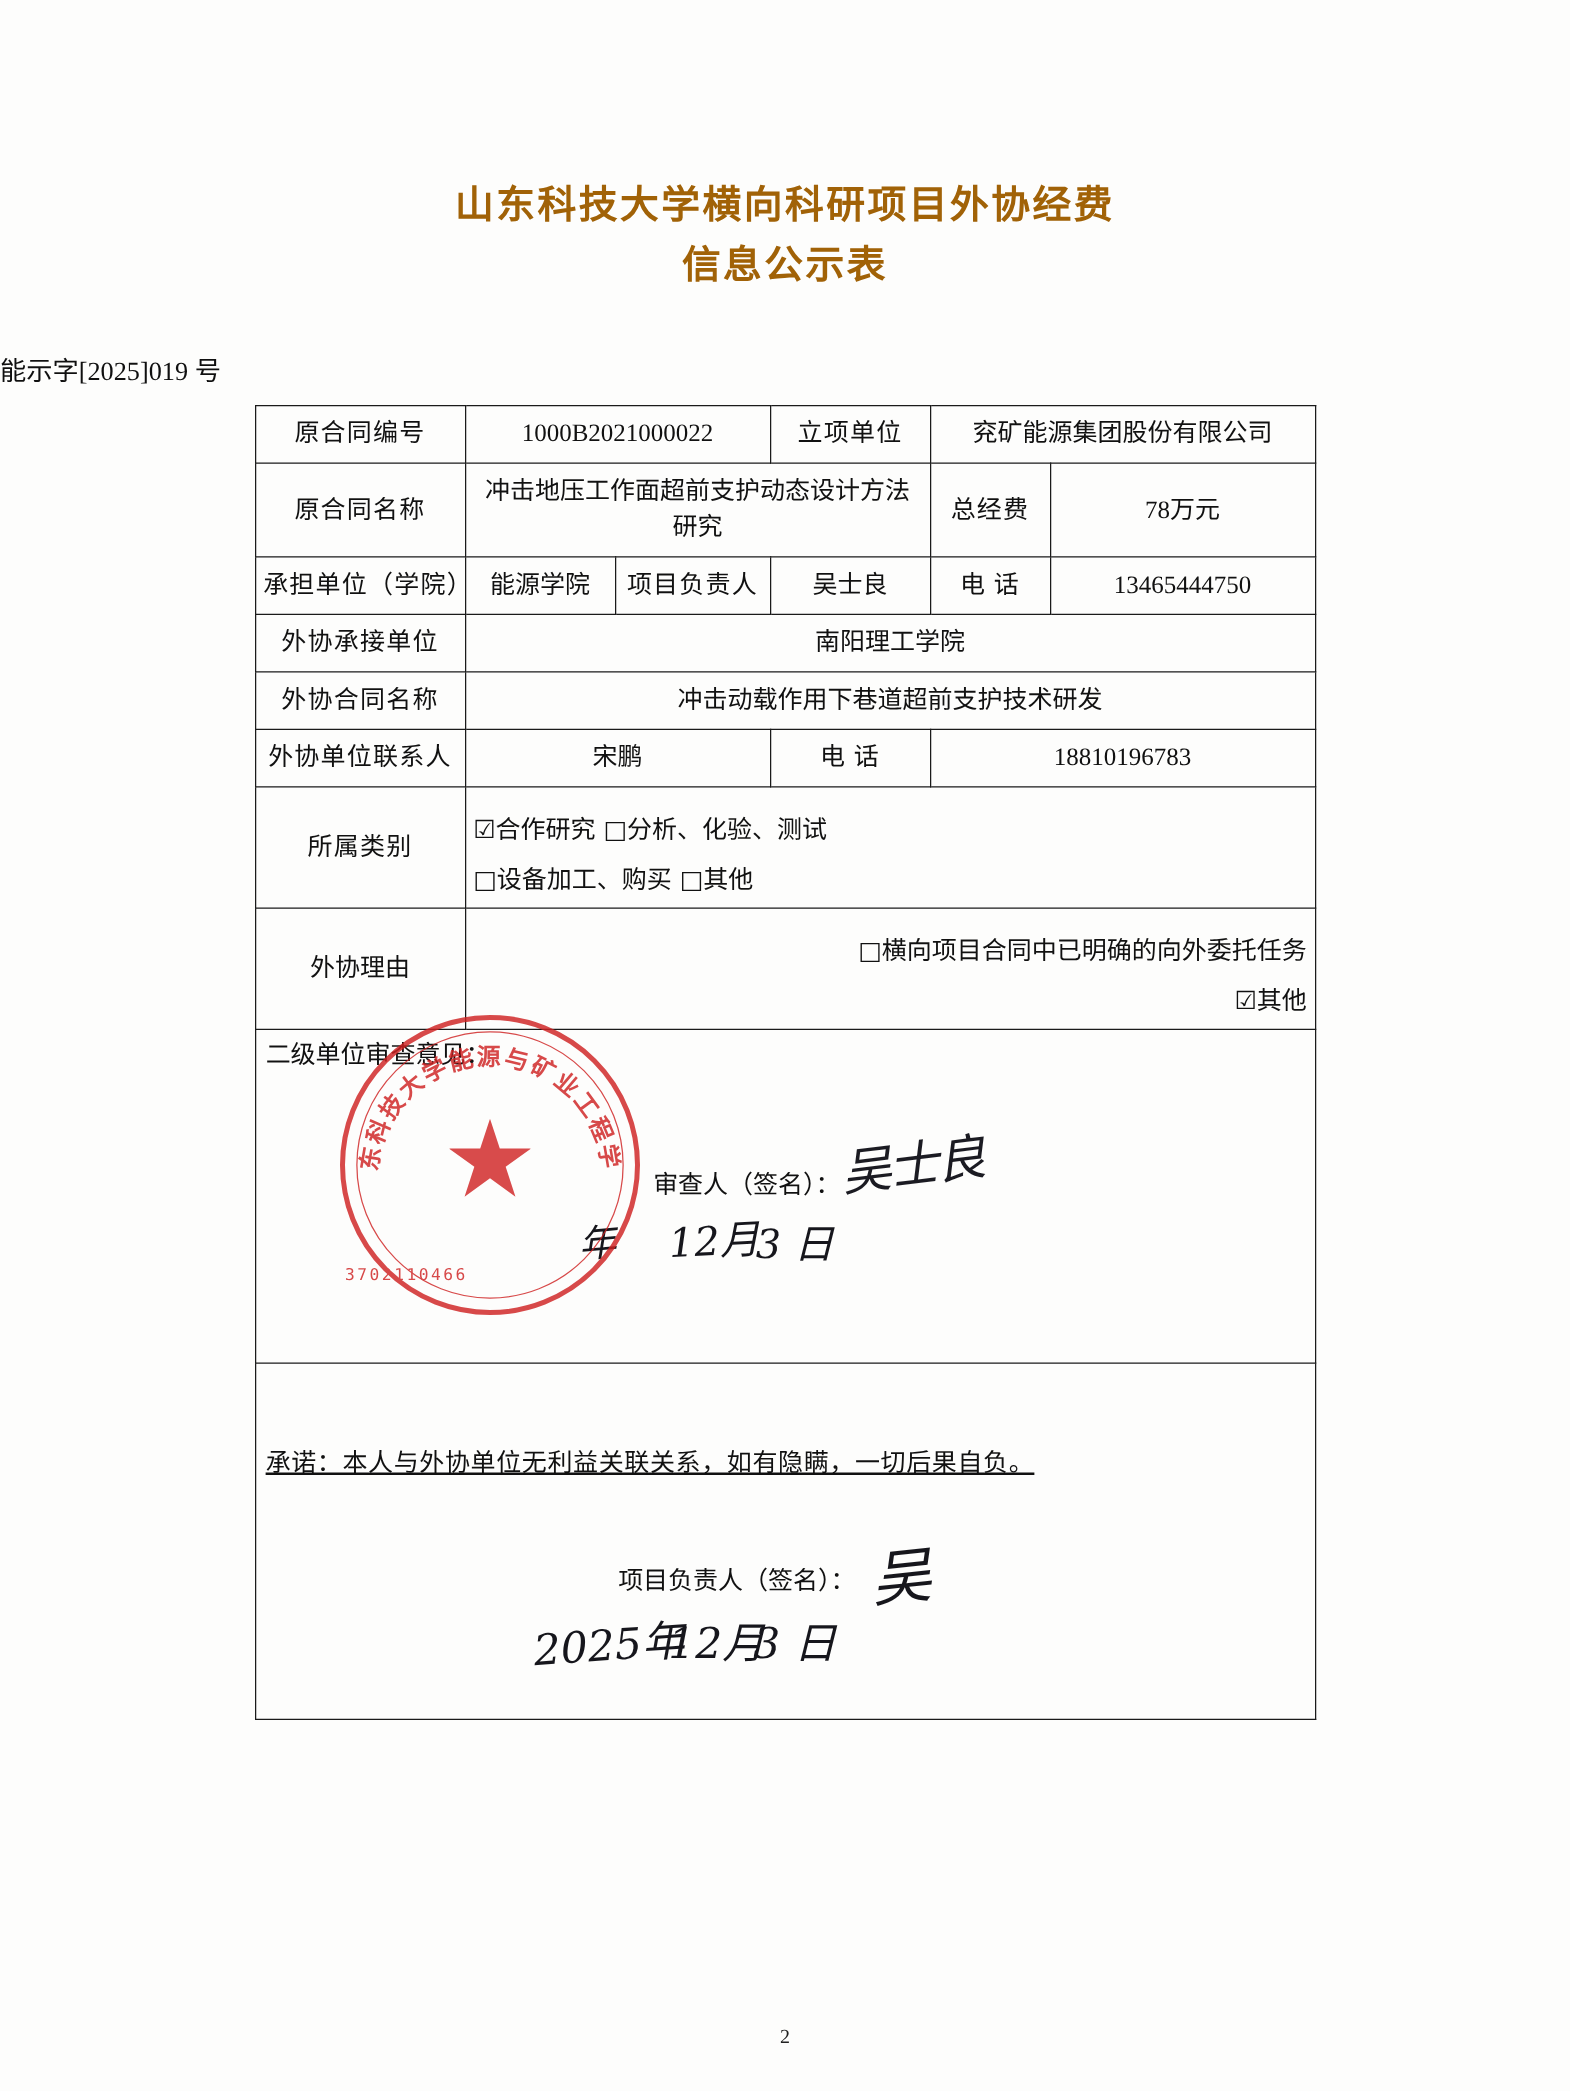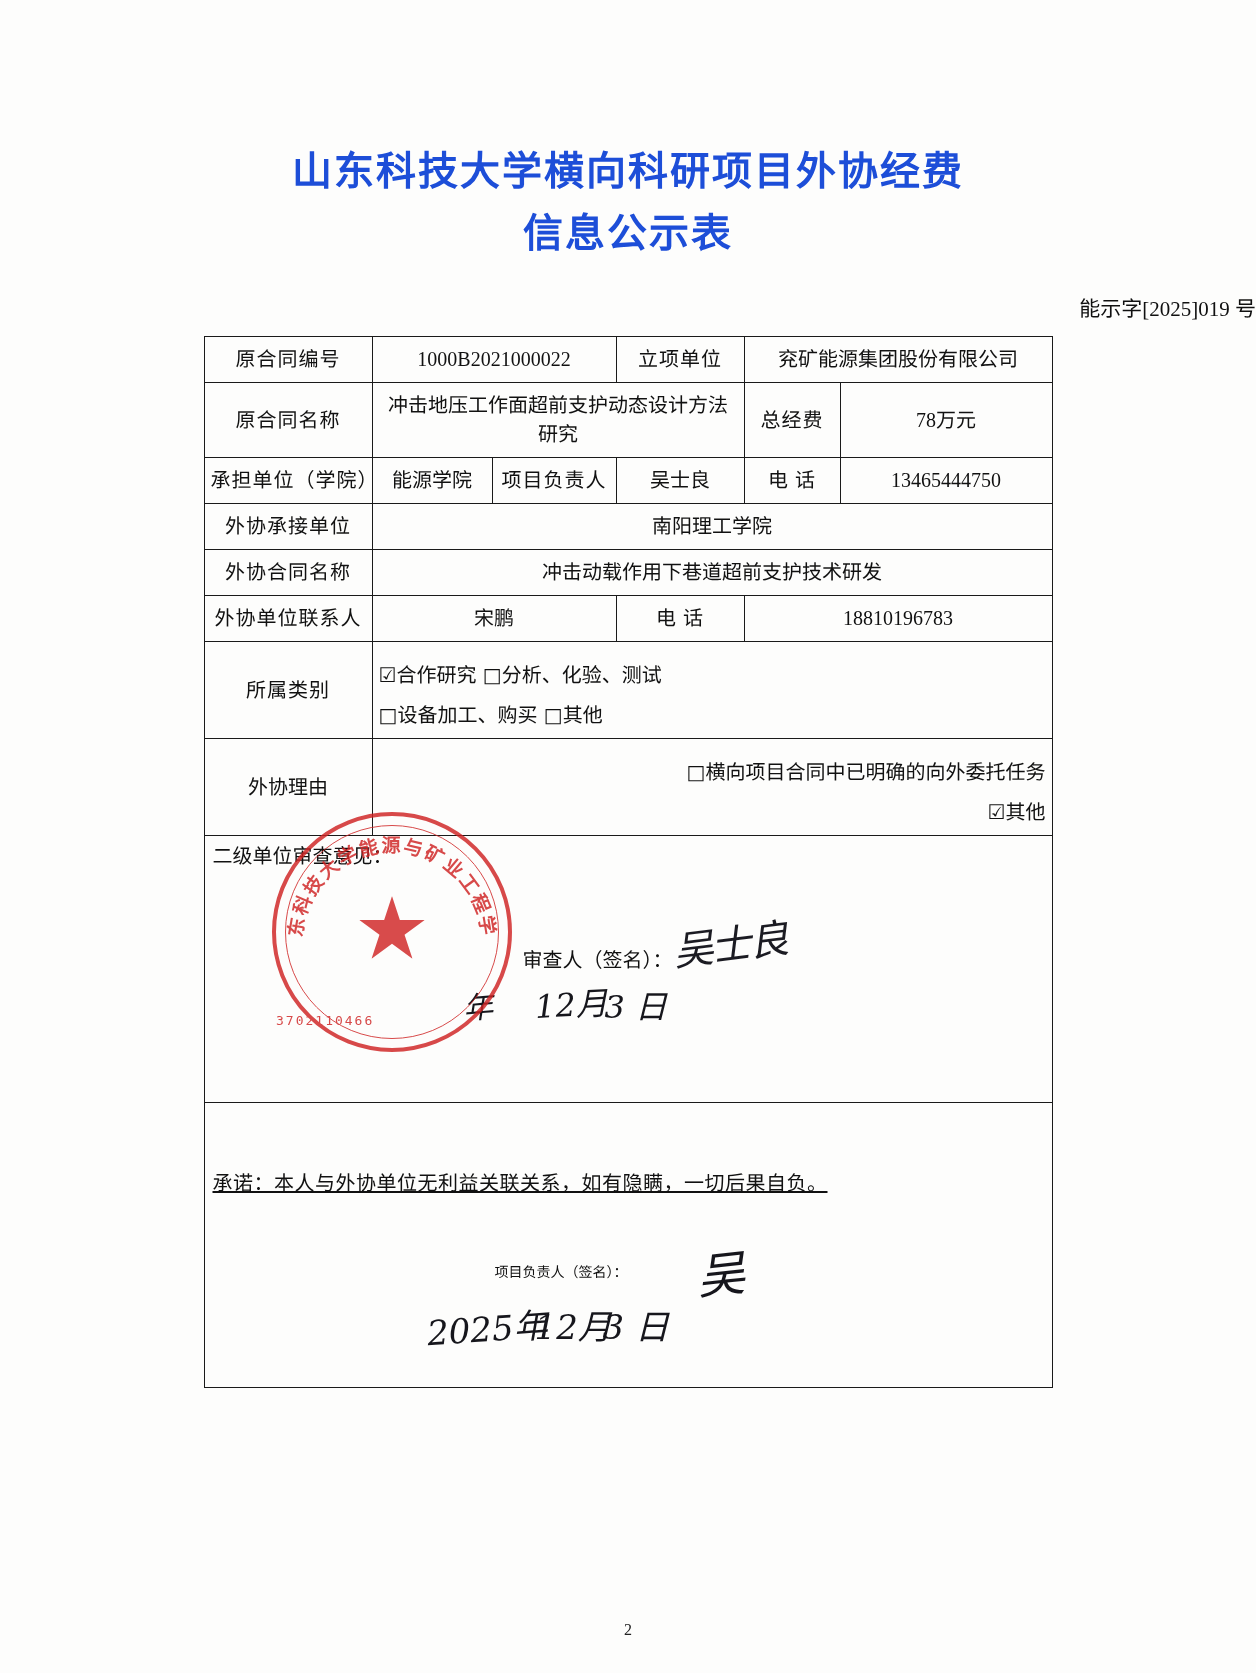--- a/index.html
+++ b/index.html
@@ -20,28 +20,28 @@
     inset: 0;
     background: #fdfdfc;
   }
   .title-block {
     text-align: center;
     padding-top: 140px;
   }
   .title-line {
     font-family: "Liberation Sans", "DejaVu Sans", sans-serif;
     font-weight: bold;
-    font-size: 40px;
+    font-size: 31px;
     letter-spacing: 2px;
     line-height: 1.55;
-    color: #1d4ed8;
+    color: #a16207;
   }
   .doc-number {
-    text-align: right;
-    margin-top: 28px;
+    text-align: left;
+    margin-top: 44px;
     font-size: 21px;
     font-family: "Liberation Serif", serif;
     color: #101010;
   }
   table.main {
     border-collapse: collapse;
     width: 848px;
     margin: 14px auto 0 auto;
     table-layout: fixed;
   }
@@ -117,21 +117,21 @@
     top: 66px;
     left: 8px;
     font-size: 20px;
     letter-spacing: 0.5px;
     text-decoration: underline;
   }
   .leader-line {
     position: absolute;
     top: 160px;
     left: 290px;
-    font-size: 14px;
+    font-size: 20px;
   }
   
   .hand {
     font-family: "DejaVu Serif", serif;
     font-style: italic;
     color: #16161c;
   }
   .hw-sign1 {
     position: absolute;
     top: 80px;

